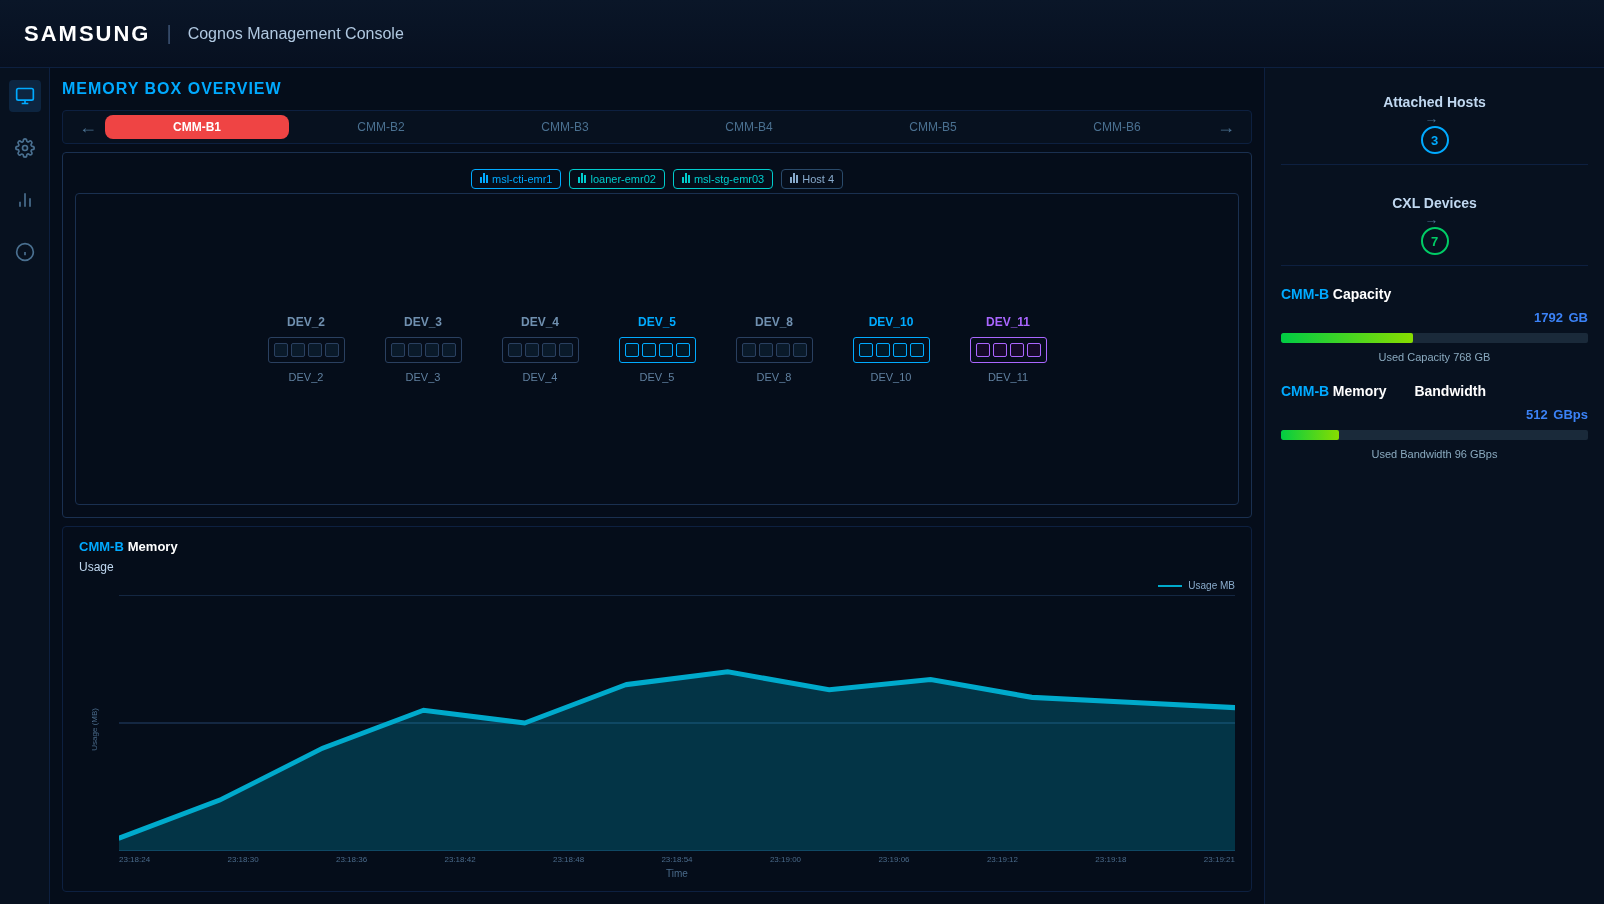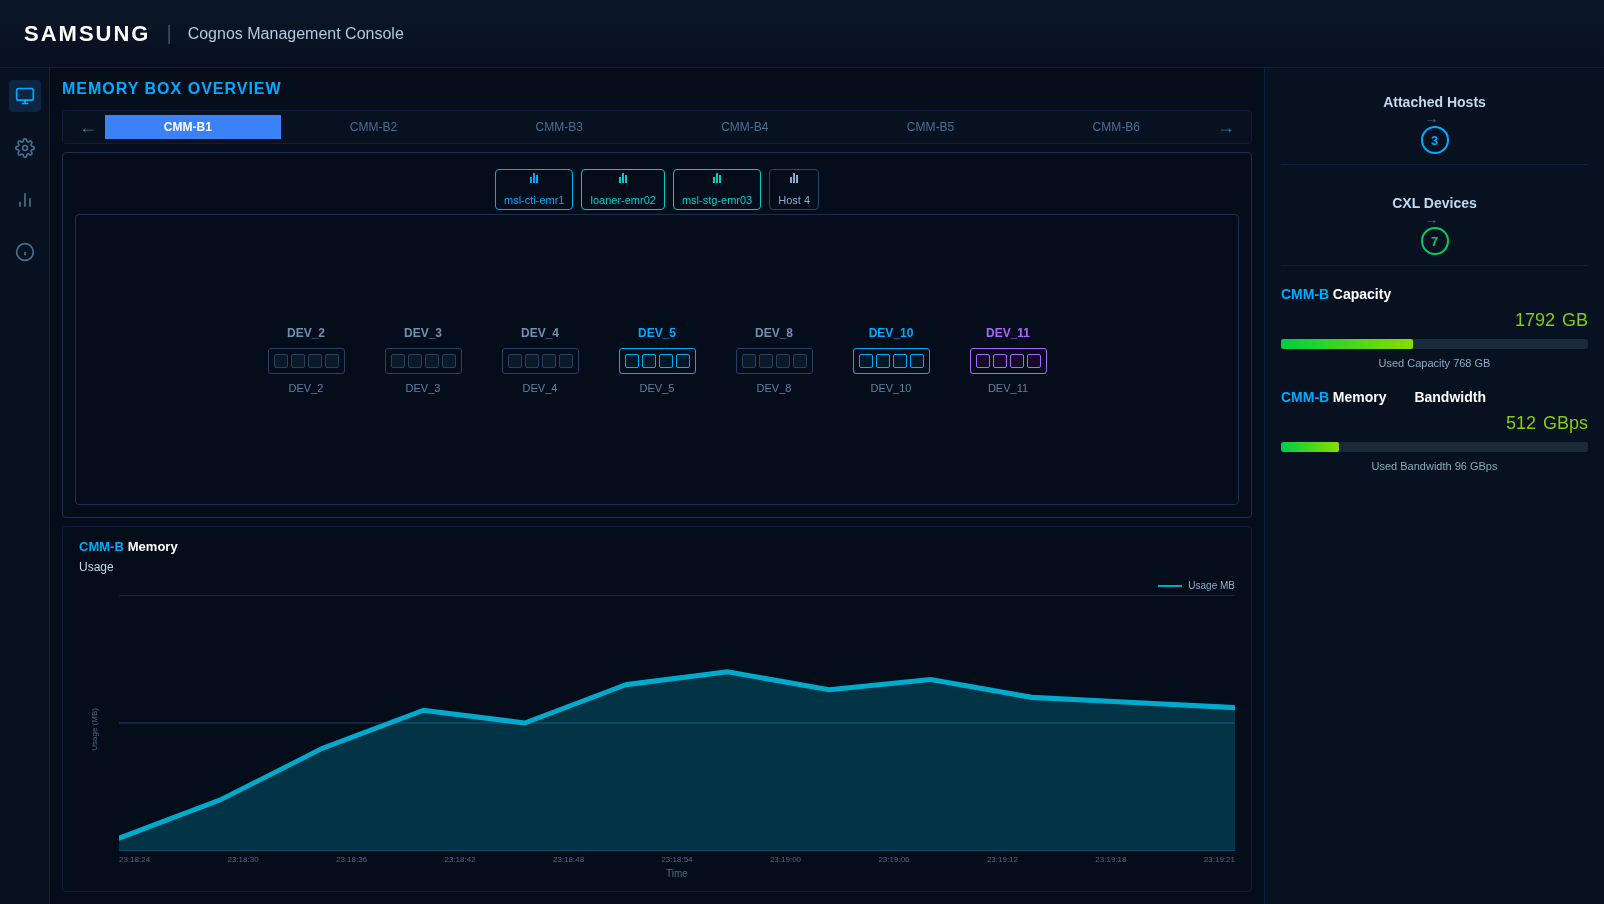--- a/index.html
+++ b/index.html
@@ -91,44 +91,41 @@
     .cmm-tab {
       padding: 5px 18px;
       color: #4a7090;
       font-size: 12px;
       cursor: pointer;
       border-radius: 4px;
       flex: 1;
       text-align: center;
     }
     .cmm-tab.active {
-      background: #3b82f6;
+      background: #ef4444;
       color: #ffffff;
       font-weight: 700;
-      border-radius: 0;
-      padding-left: 8px;
+      border-radius: 8px;
     }
 
     
     .host-tags-container {
       display: flex;
       justify-content: center;
       gap: 8px;
       margin: 4px 0;
     }
     .host-tag {
       border: 1px solid #2a4a6a;
       border-radius: 4px;
       padding: 3px 8px;
       font-size: 11px;
       color: #88aacc;
       display: flex;
-      align-items: center;
-      gap: 11px;
-      flex-direction: column;
+      gap: 4px;
     }
     .host-tag.active-blue {
       border-color: #00aaff;
       color: #00aaff;
     }
     .host-tag.active-cyan {
       border-color: #00cccc;
       color: #00cccc;
     }
     .host-tag-bars {
@@ -255,23 +252,23 @@
     }
     .stat-badge.green { border-color: #00cc66; color: #00cc66; }
 
     .capacity-section {
       display: flex;
       flex-direction: column;
       gap: 8px;
     }
     .capacity-value {
       text-align: right;
-      font-size: 18px;
-      color: #84cc16;
-      font-weight: 400;
+      font-size: 13px;
+      color: #3b82f6;
+      font-weight: 700;
     }
     .capacity-bar-bg {
       height: 10px;
       background: #1a2a3a;
       border-radius: 2px;
       overflow: hidden;
     }
     .capacity-bar-fill {
       height: 100%;
       background: linear-gradient(90deg, #00cc44, #88dd00);

